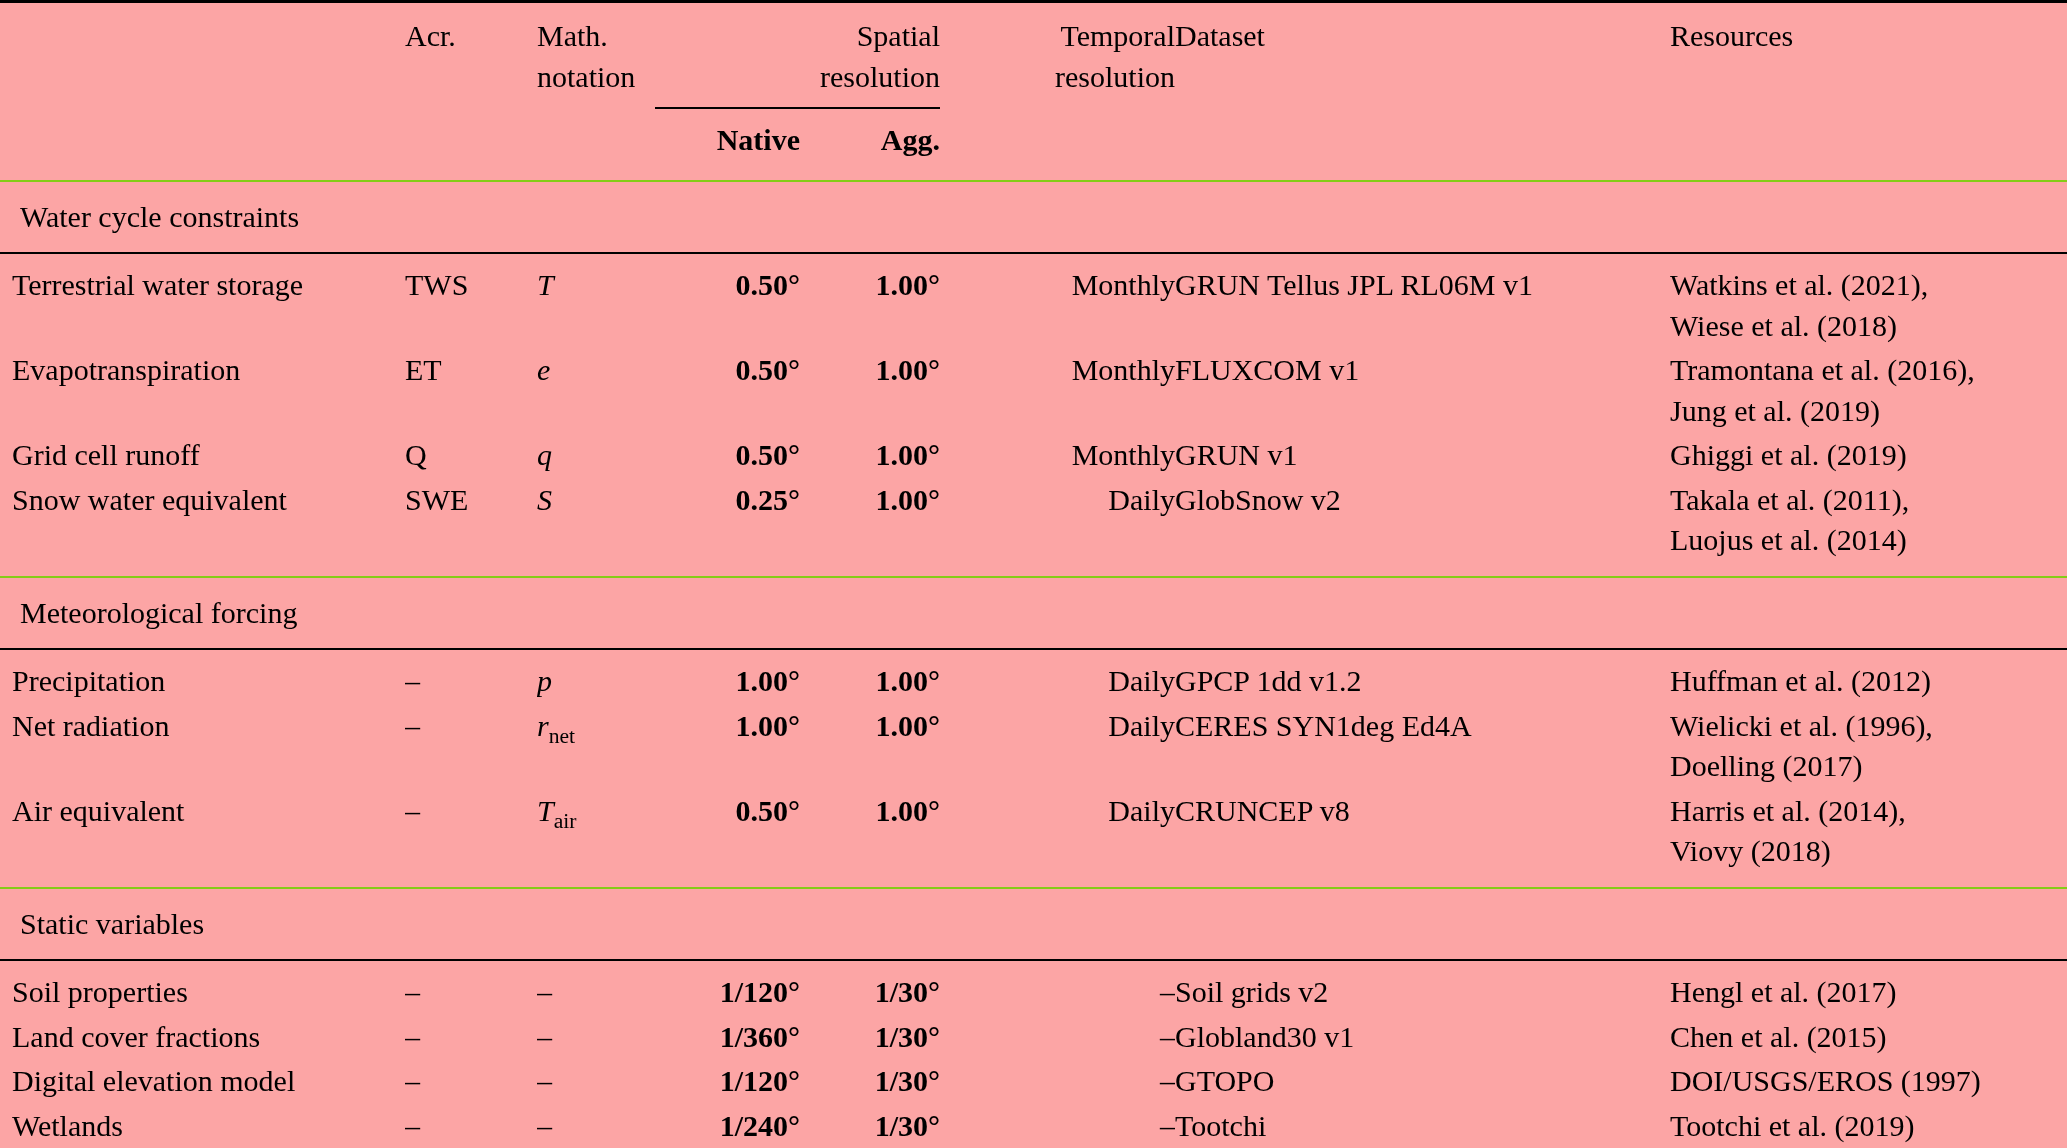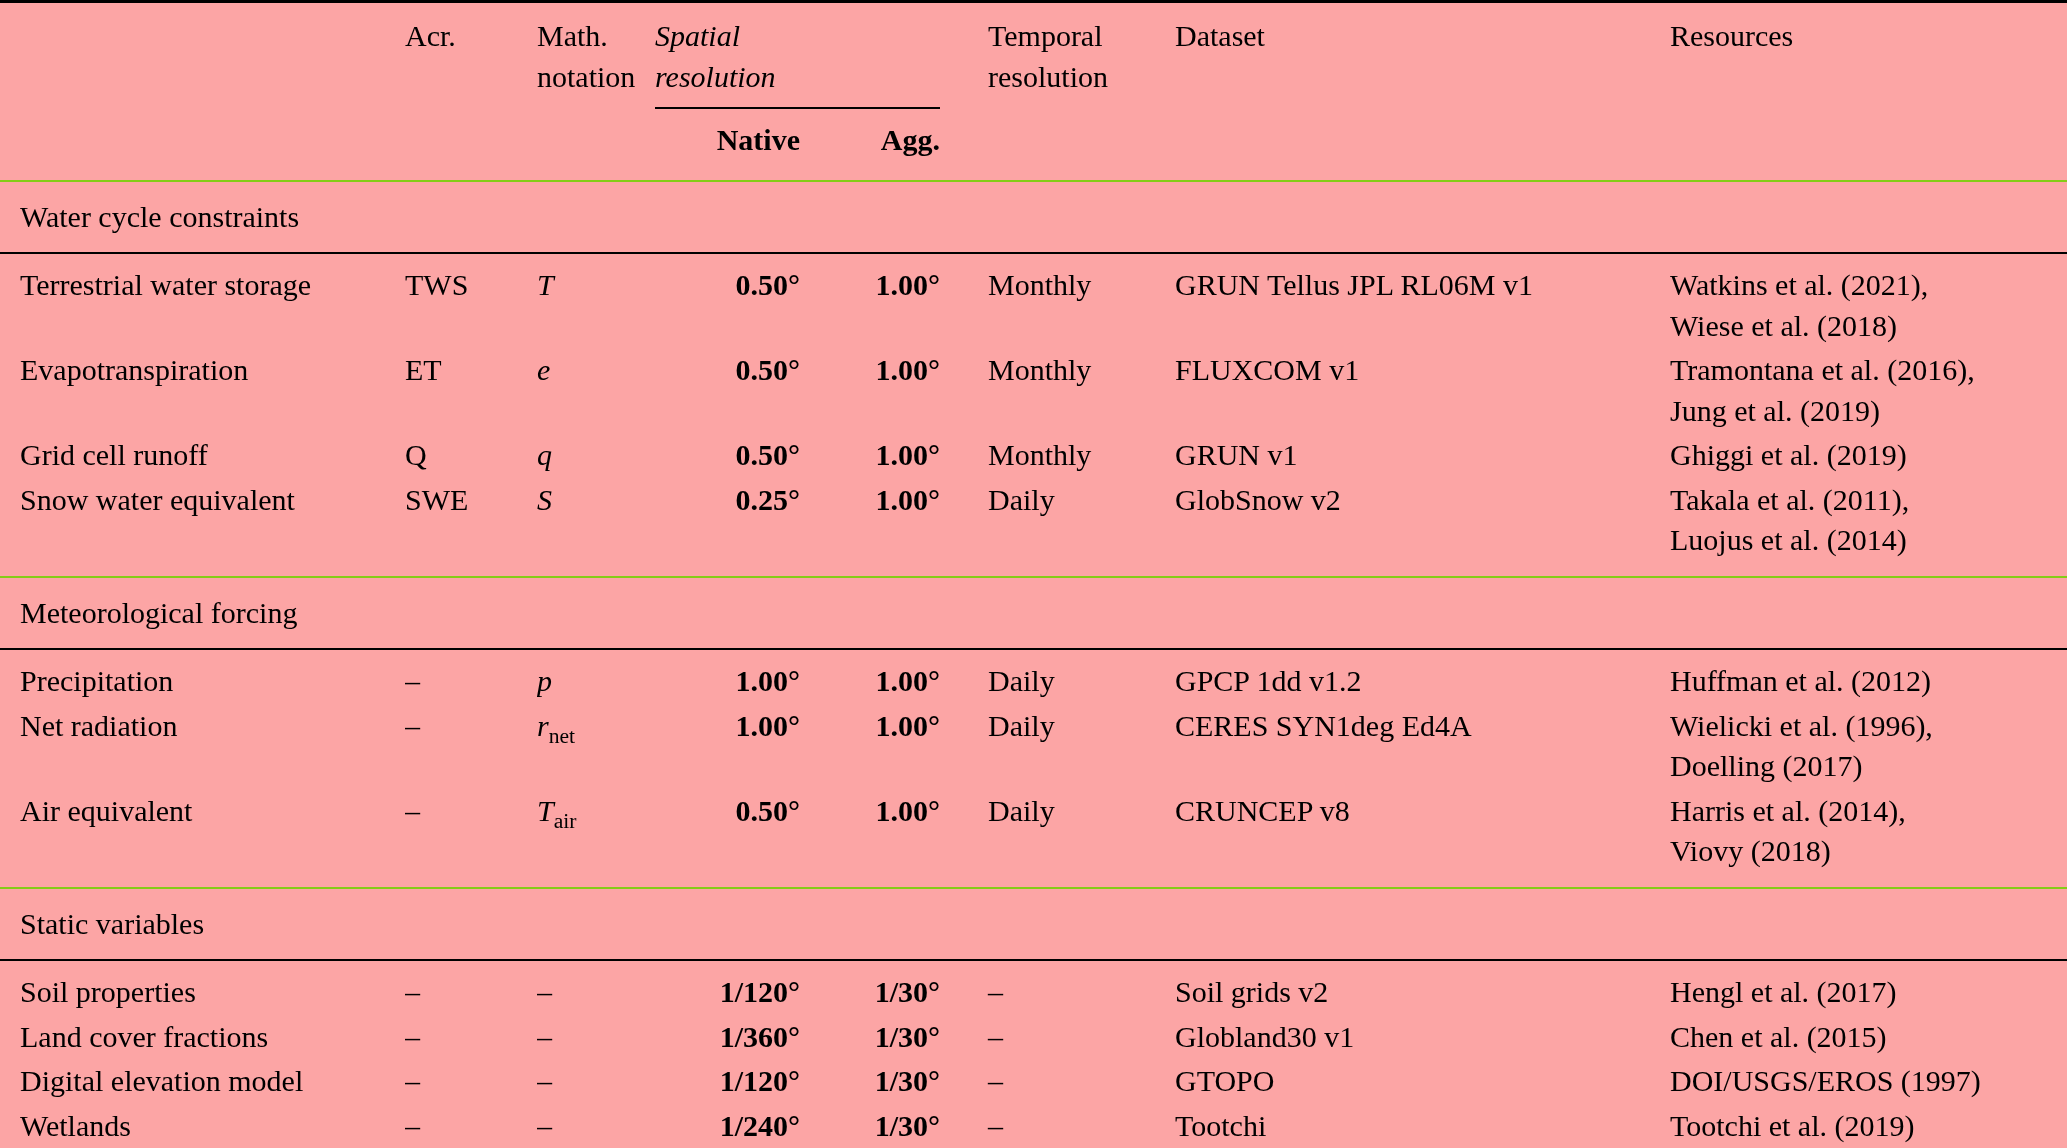--- a/index.html
+++ b/index.html
@@ -34,26 +34,25 @@
   }
   thead { border-bottom: 2px solid #000000; }
   thead th { padding-top: 13px; }
   thead tr.subhead th {
     padding-top: 9px;
     padding-bottom: 19px;
   }
   th.num, td.num { text-align: right; font-weight: bold; }
   .spatial-wrap {
     border-bottom: 2px solid #000000;
-    text-align: left;
+    text-align: right;
     padding-bottom: 10px;
-    font-style: italic;
-  }
-  td.variable { padding-left: 20px; }
-  td.temporal, th.temporal-h { padding-left: 48px; }
+  }
+  td.variable { padding-left: 12px; }
+  td.temporal, th.temporal-h { padding-left: 48px; text-align: right; }
   tbody.section-head td {
     border-top: 2px solid #84cc16;
     border-bottom: 2px solid #000000;
     padding: 15px 0 15px 20px;
   }
   tbody.section-body tr:first-child td { padding-top: 11px; }
   tbody.section-body tr:last-child td { padding-bottom: 15px; }
   td.math i { font-style: italic; }
   td.math sub {
     font-style: normal;

